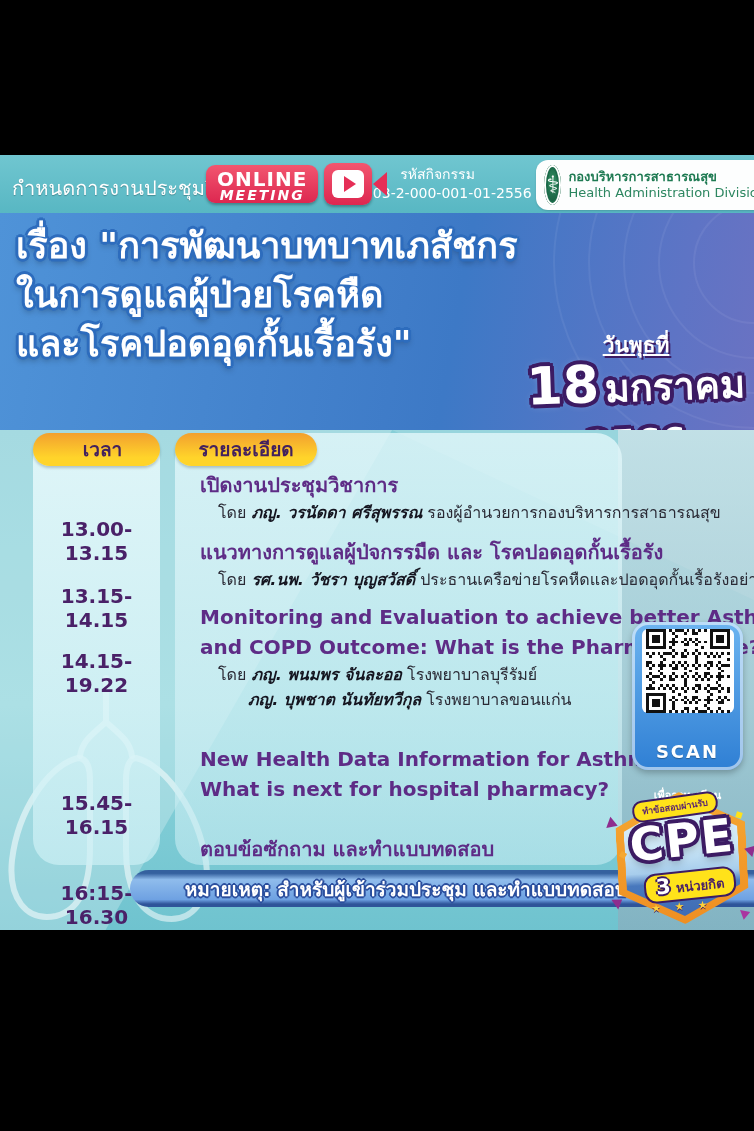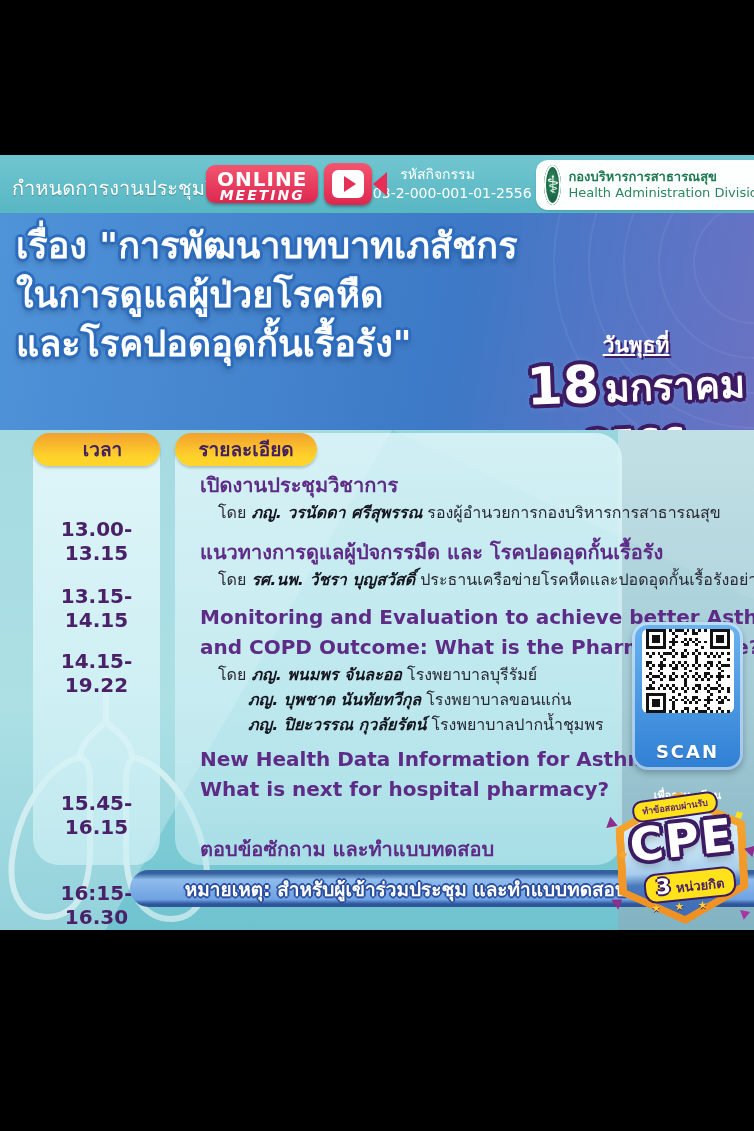--- a/index.html
+++ b/index.html
@@ -224,21 +224,20 @@
               <div class="row-speaker"><span class="sp-by">โดย </span><span class="sp-name">รศ.นพ. วัชรา บุญสวัสดิ์</span><span class="sp-desc"> ประธานเครือข่ายโรคหืดและปอดอุดกั้นเรื้อรังอย่างง่าย</span></div>
             </div>
           </div>
           <div class="agenda-row" style="top: 172px;">
             <div class="time-cell">14.15-19.22</div>
             <div class="details-cell">
               <div class="row-title">Monitoring and Evaluation to achieve better Asthma</div>
               <div class="row-title">and COPD Outcome: What is the Pharmacist role?</div>
               <div class="row-speaker"><span class="sp-by">โดย </span><span class="sp-name">ภญ. พนมพร จันละออ</span><span class="sp-desc"> โรงพยาบาลบุรีรัมย์</span></div>
               <div class="row-speaker no-by"><span class="sp-name">ภญ. บุพชาต นันทัยทวีกุล</span><span class="sp-desc"> โรงพยาบาลขอนแก่น</span></div>
-              <div class="row-speaker no-by"><span class="sp-name">ภญ. ปิยะวรรณ กุวลัยรัตน์</span><span class="sp-desc"> โรงพยาบาลปากน้ำชุมพร</span></div>
             </div>
           </div>
           <div class="agenda-row" style="top: 314px;">
             <div class="time-cell">15.45-16.15</div>
             <div class="details-cell">
               <div class="row-title">New Health Data Information for Asthma:</div>
               <div class="row-title">What is next for hospital pharmacy?</div>
             </div>
           </div>
           <div class="agenda-row" style="top: 404px;">

